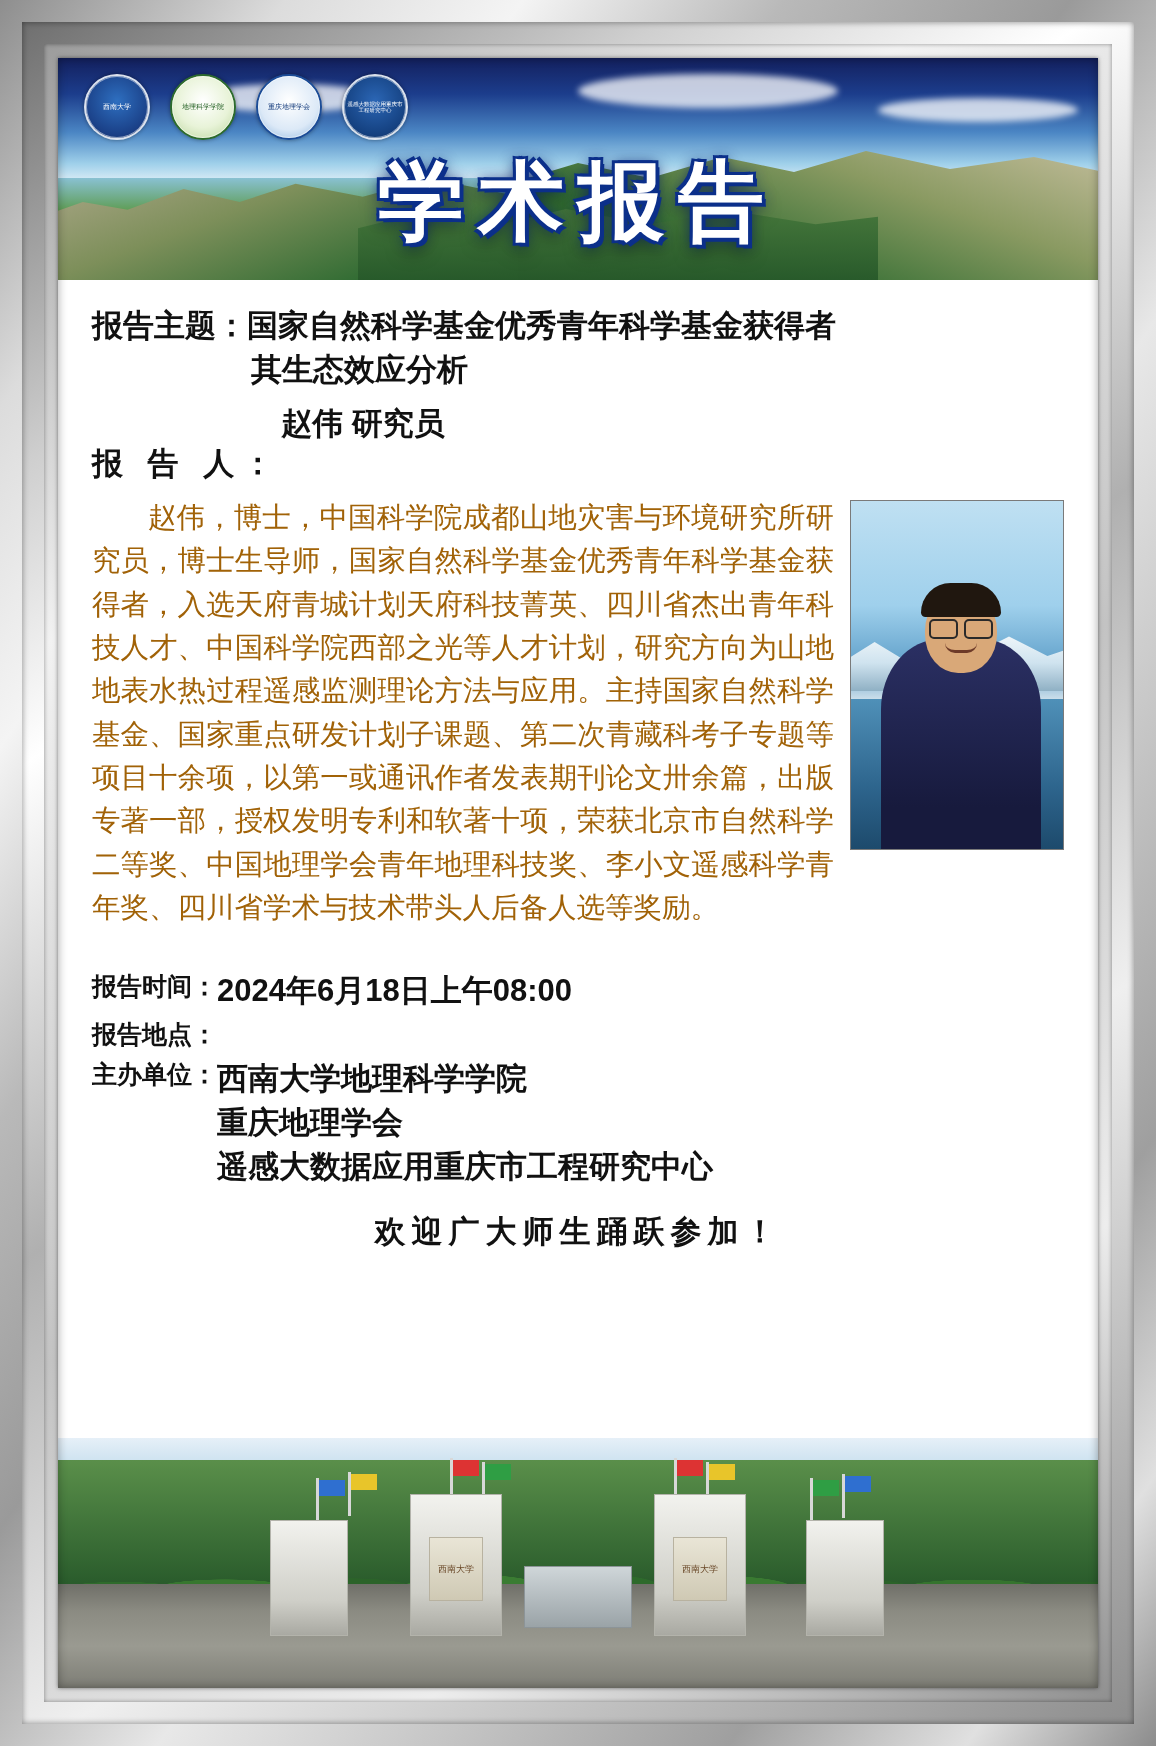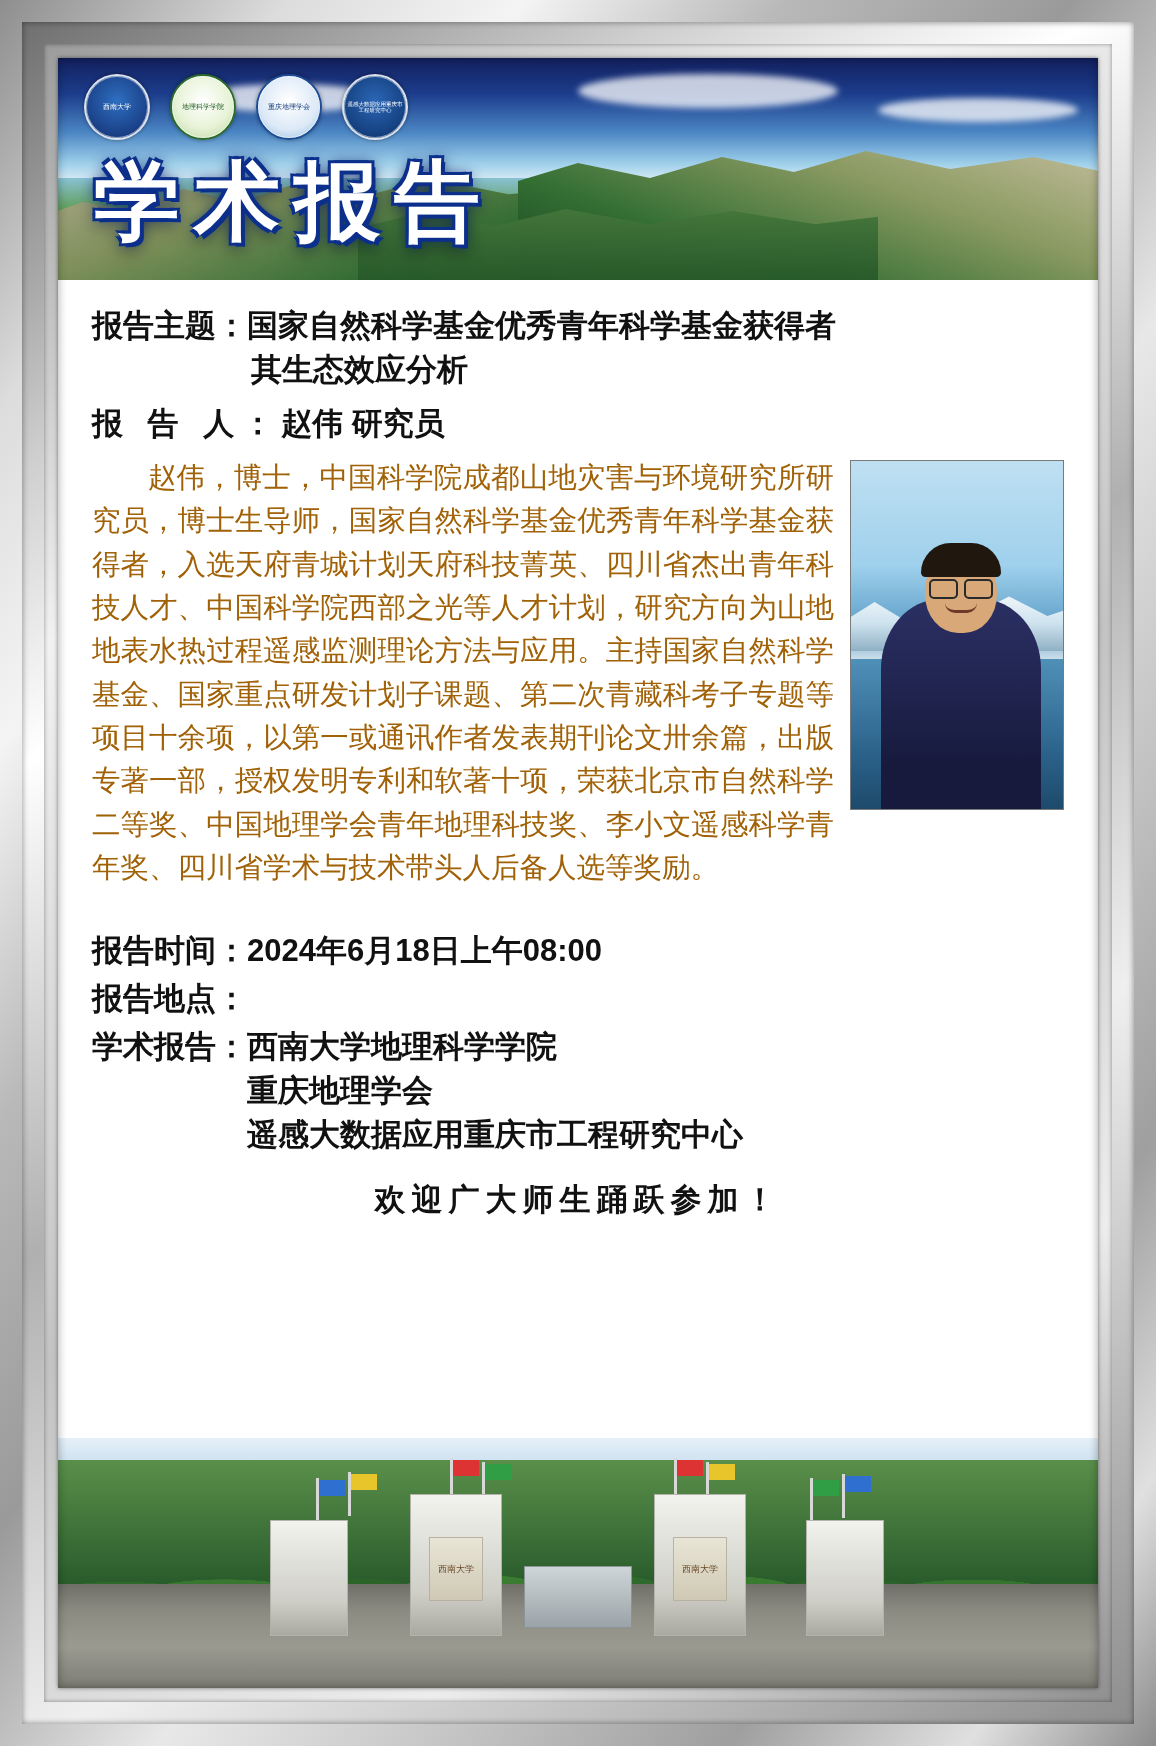--- a/index.html
+++ b/index.html
@@ -69,29 +69,29 @@
   }
   .ridge3 {
     left: 300px; width: 520px; height: 96px;
     background: linear-gradient(180deg,#4e8040 0%, #27592a 100%);
     clip-path: polygon(0% 100%, 0% 46%, 12% 30%, 26% 44%, 40% 26%, 56% 42%, 72% 28%, 88% 42%, 100% 34%, 100% 100%);
     opacity:.95;
   }
   .banner-title {
     position: absolute;
     left: 0; top: 100px; width: 1040px;
+    text-align: center;
     font-size: 86px;
     font-weight: bold;
     letter-spacing: 14px;
     color: #ffffff;
     text-shadow:
       4px 4px 0 #0b2f8a, -3px -3px 0 #0b2f8a, 3px -3px 0 #0b2f8a, -3px 3px 0 #0b2f8a,
       0 0 14px rgba(10,40,130,.9), 0 8px 18px rgba(0,0,0,.5);
     line-height: 1;
-    margin-left: 36px;
   }
   .logos {
     position: absolute; left: 26px; top: 16px;
     display: flex; gap: 20px; z-index: 5;
   }
   .logo {
     width: 66px; height: 66px; border-radius: 50%;
     border: 2px solid rgba(255,255,255,.85);
     display: flex; align-items: center; justify-content: center;
     font-size: 7px; color: #fff; text-align: center; line-height: 1.1;
@@ -115,21 +115,21 @@
   }
   .row { display: flex; font-size: 31px; font-weight: bold; color: #111; line-height: 1.42; }
   .label { white-space: nowrap; }
   .val { flex: 1; }
 
   .topic { margin-bottom: 6px; }
   .topic .val { font-weight: bold; }
   .topic .line2 { padding-left: 4px; }
 
   .speaker { margin-top: 10px; letter-spacing: 0px; }
-  .speaker .label { letter-spacing: 8px; }
+  .speaker .label { letter-spacing: 8px; margin-top: 40px; }
 
   .bio-head { margin-top: 16px; font-size: 31px; font-weight: bold; }
 
   .bio-wrap { margin-top: 10px; position: relative; }
   .portrait {
     float: right;
     width: 214px; height: 350px;
     margin: 4px 0 6px 16px;
     border: 1px solid #7a7a7a;
     background: linear-gradient(#bfe0f2 0%, #9fd0ec 30%, #5f9fc9 48%, #d9e6ee 58%, #8fb7cf 70%, #3f6f92 100%);
@@ -172,21 +172,21 @@
   }
 
   .bio-text {
     font-size: 28.5px; line-height: 1.52; color: #a16207; font-weight: 500;
     text-align: justify; text-justify: inter-ideograph;
   }
   .bio-text .indent { text-indent: 56px; display: block; }
 
   .meta { margin-top: 40px; }
   .meta .row { margin-bottom: 4px; }
-  .meta .label { font-size: 31px; }
+  .meta .label { font-size: 25px; }
   .meta .val { font-size: 31px; }
   .org-lines { padding-left: 0; }
   .org-lines div { font-size: 31px; font-weight: bold; }
 
   .welcome {
     margin-top: 22px;
     text-align: center;
     font-family: "Liberation Serif", serif;
     font-size: 31px;
     font-weight: bold;
@@ -330,21 +330,21 @@
 
       <div class="meta">
         <div class="row">
           <div class="label">报告时间：</div>
           <div class="val">2024年6月18日上午08:00</div>
         </div>
         <div class="row">
           <div class="label">报告地点：</div>
         </div>
         <div class="row">
-          <div class="label">学术报告：</div>
+          <div class="label">主办单位：</div>
           <div class="val org-lines">
             <div>西南大学地理科学学院</div>
             <div>重庆地理学会</div>
             <div>遥感大数据应用重庆市工程研究中心</div>
           </div>
         </div>
       </div>
 
       <div class="welcome">欢迎广大师生踊跃参加！</div>
     </div>

